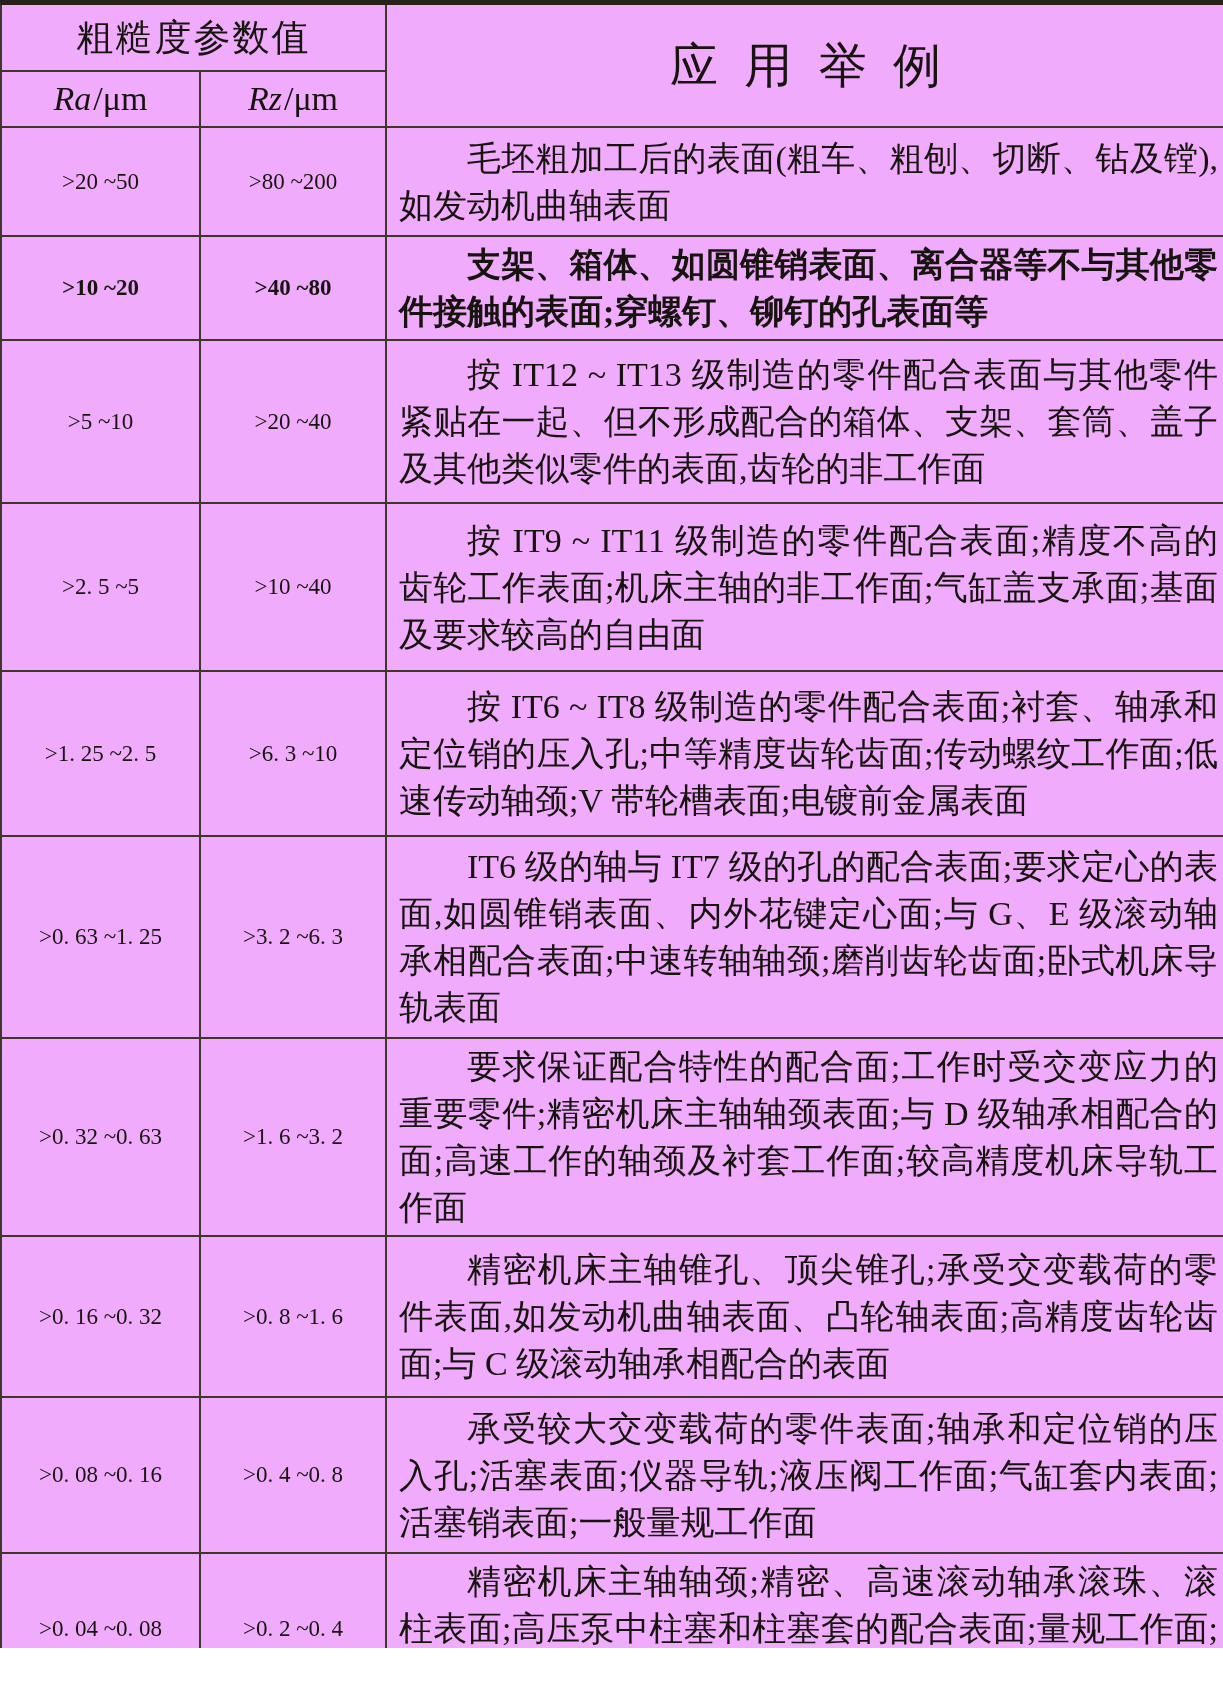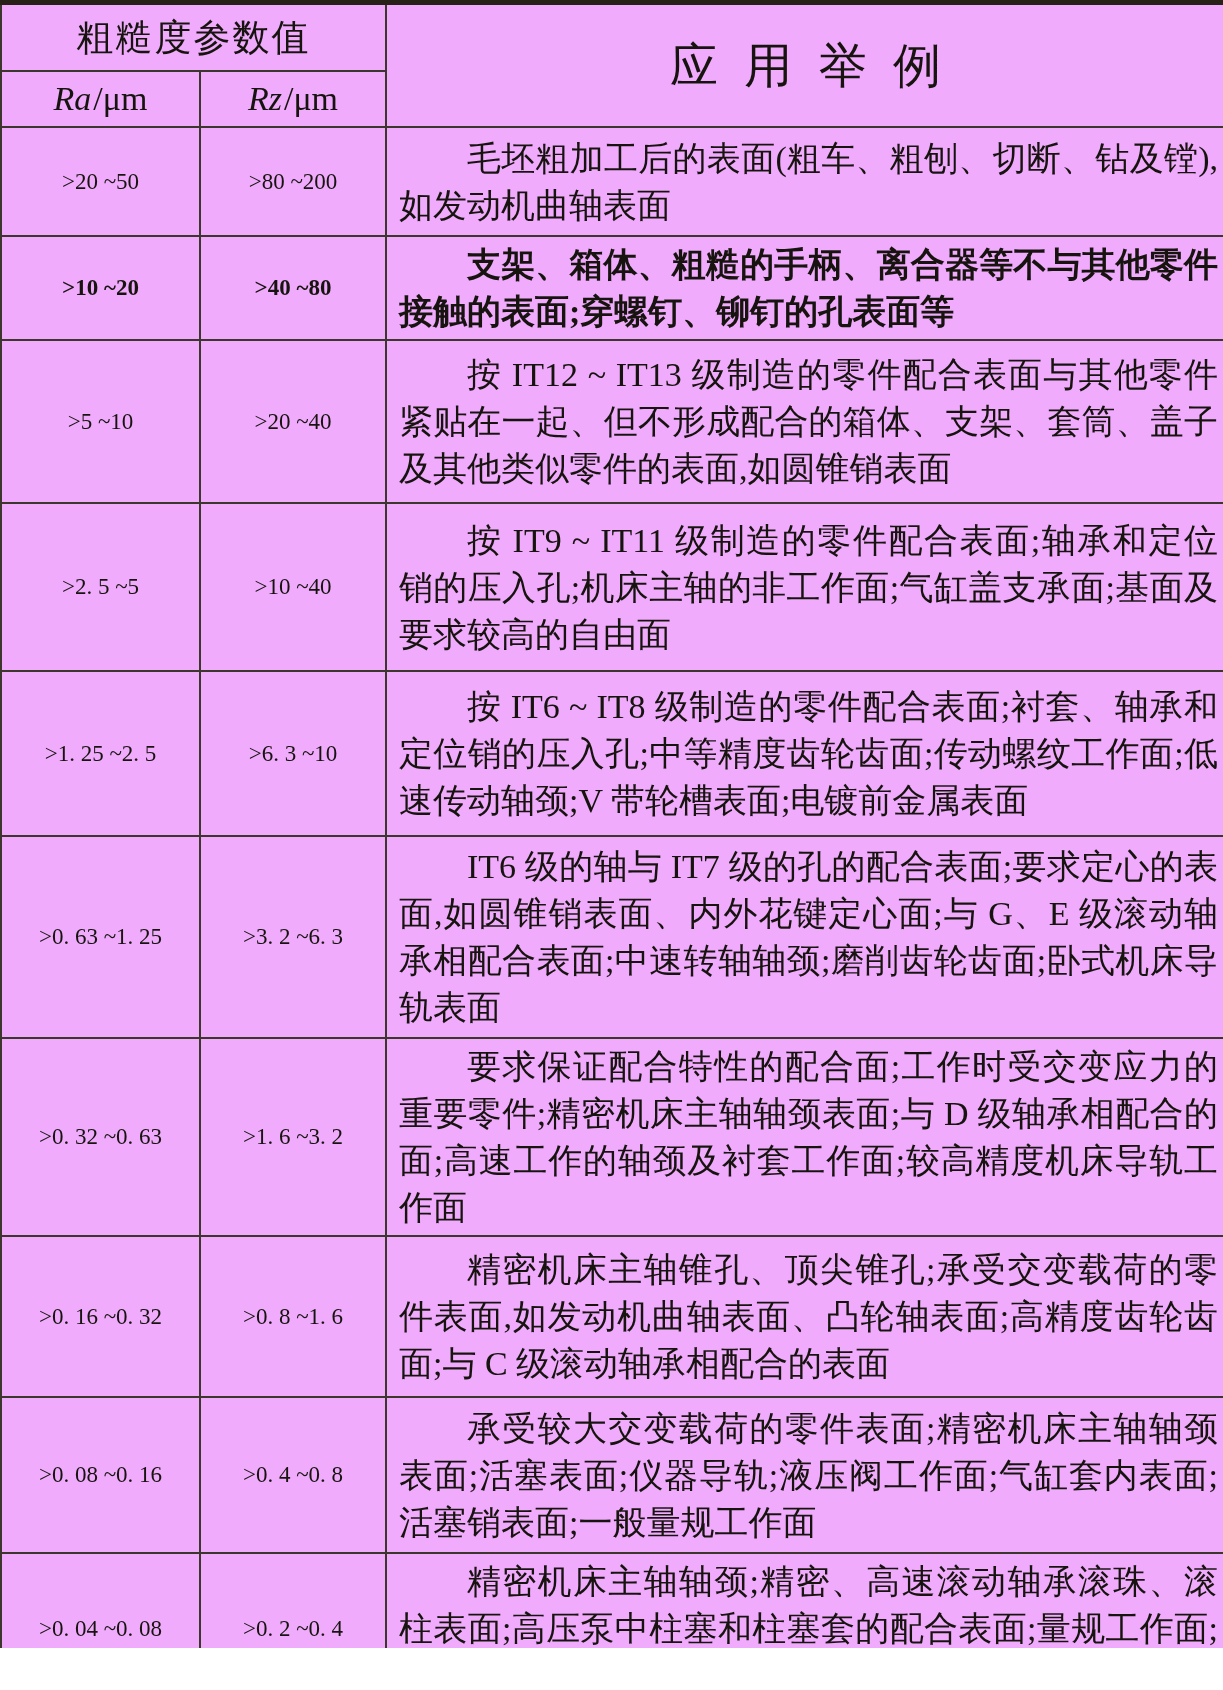--- a/index.html
+++ b/index.html
@@ -118,35 +118,35 @@
           <td class="value-cell">&gt;20 ~50</td>
           <td class="value-cell">&gt;80 ~200</td>
           <td class="app-cell">
             <div class="app-text">毛坯粗加工后的表面(粗车、粗刨、切断、钻及镗),如发动机曲轴表面</div>
           </td>
         </tr>
         <tr>
           <td class="value-cell">&gt;10 ~20</td>
           <td class="value-cell">&gt;40 ~80</td>
           <td class="app-cell">
-            <div class="app-text">支架、箱体、粗糙的手柄、离合器等不与其他零件接触的表面;穿螺钉、铆钉的孔表面等</div>
+            <div class="app-text">支架、箱体、如圆锥销表面、离合器等不与其他零件接触的表面;穿螺钉、铆钉的孔表面等</div>
           </td>
         </tr>
         <tr>
           <td class="value-cell">&gt;5 ~10</td>
           <td class="value-cell">&gt;20 ~40</td>
           <td class="app-cell">
-            <div class="app-text">按 IT12 ~ IT13 级制造的零件配合表面与其他零件紧贴在一起、但不形成配合的箱体、支架、套筒、盖子及其他类似零件的表面,如圆锥销表面</div>
+            <div class="app-text">按 IT12 ~ IT13 级制造的零件配合表面与其他零件紧贴在一起、但不形成配合的箱体、支架、套筒、盖子及其他类似零件的表面,齿轮的非工作面</div>
           </td>
         </tr>
         <tr>
           <td class="value-cell">&gt;2. 5 ~5</td>
           <td class="value-cell">&gt;10 ~40</td>
           <td class="app-cell">
-            <div class="app-text">按 IT9 ~ IT11 级制造的零件配合表面;轴承和定位销的压入孔;机床主轴的非工作面;气缸盖支承面;基面及要求较高的自由面</div>
+            <div class="app-text">按 IT9 ~ IT11 级制造的零件配合表面;精度不高的齿轮工作表面;机床主轴的非工作面;气缸盖支承面;基面及要求较高的自由面</div>
           </td>
         </tr>
         <tr>
           <td class="value-cell">&gt;1. 25 ~2. 5</td>
           <td class="value-cell">&gt;6. 3 ~10</td>
           <td class="app-cell">
             <div class="app-text">按 IT6 ~ IT8 级制造的零件配合表面;衬套、轴承和定位销的压入孔;中等精度齿轮齿面;传动螺纹工作面;低速传动轴颈;V 带轮槽表面;电镀前金属表面</div>
           </td>
         </tr>
         <tr>
@@ -167,21 +167,21 @@
           <td class="value-cell">&gt;0. 16 ~0. 32</td>
           <td class="value-cell">&gt;0. 8 ~1. 6</td>
           <td class="app-cell">
             <div class="app-text">精密机床主轴锥孔、顶尖锥孔;承受交变载荷的零件表面,如发动机曲轴表面、凸轮轴表面;高精度齿轮齿面;与 C 级滚动轴承相配合的表面</div>
           </td>
         </tr>
         <tr>
           <td class="value-cell">&gt;0. 08 ~0. 16</td>
           <td class="value-cell">&gt;0. 4 ~0. 8</td>
           <td class="app-cell">
-            <div class="app-text">承受较大交变载荷的零件表面;精密机床主轴轴颈表面;活塞表面;仪器导轨;液压阀工作面;气缸套内表面;活塞销表面;一般量规工作面</div>
+            <div class="app-text">承受较大交变载荷的零件表面;轴承和定位销的压入孔;活塞表面;仪器导轨;液压阀工作面;气缸套内表面;活塞销表面;一般量规工作面</div>
           </td>
         </tr>
         <tr>
           <td class="value-cell">&gt;0. 04 ~0. 08</td>
           <td class="value-cell">&gt;0. 2 ~0. 4</td>
           <td class="app-cell">
             <div class="app-text">精密机床主轴轴颈;精密、高速滚动轴承滚珠、滚柱表面;高压泵中柱塞和柱塞套的配合表面;量规工作面;测量仪器的摩擦面</div>
           </td>
         </tr>
       </tbody>

